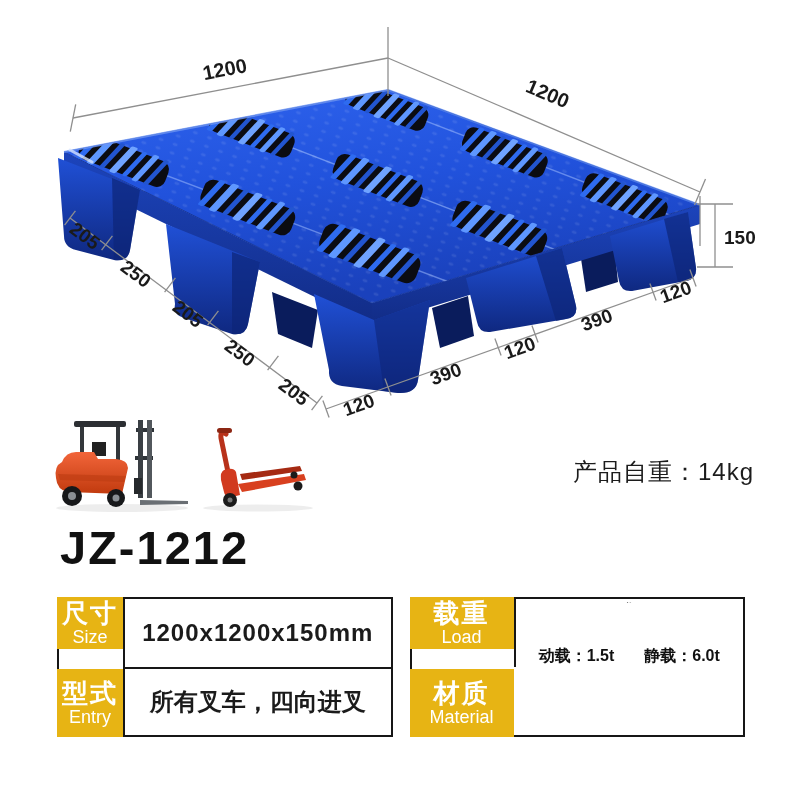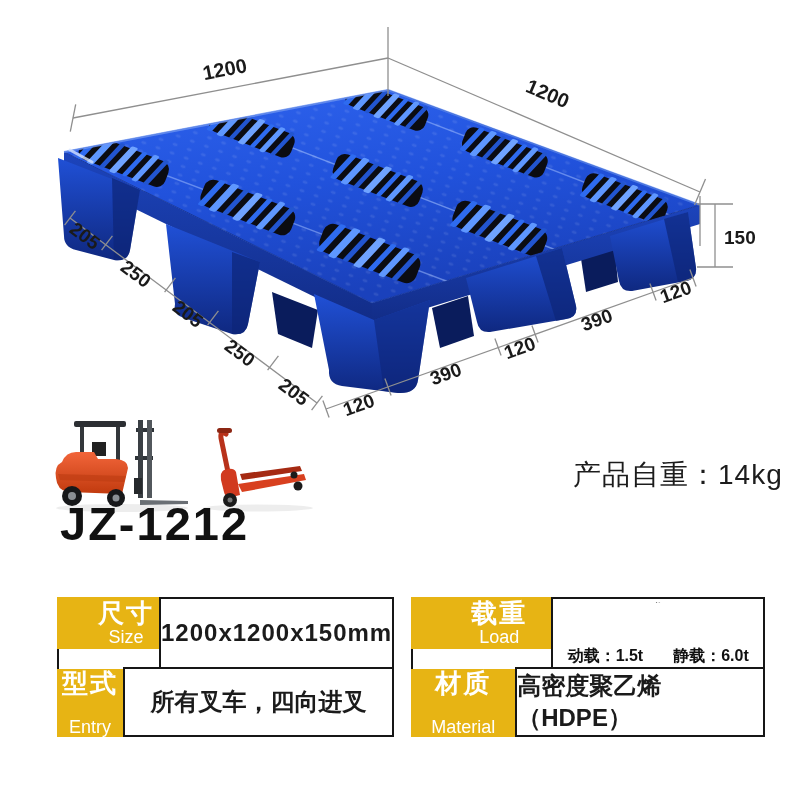--- a/index.html
+++ b/index.html
@@ -1,36 +1,36 @@
 <!DOCTYPE html>
 <html><head>
 <meta charset="utf-8">
 <style>
   html,body{margin:0;padding:0;background:#fff;}
   .stage{position:relative;width:800px;height:800px;background:#fff;overflow:hidden;
          font-family:"Liberation Sans","DejaVu Sans",sans-serif;color:#1c1c1c;}
   svg text{font-family:"Liberation Sans","DejaVu Sans",sans-serif;}
 
-  .weight-note{position:absolute;top:456px;left:573px;font-size:28px;color:#1c1c1c;
+  .weight-note{position:absolute;top:456px;left:573px;font-size:24px;color:#1c1c1c;
                white-space:nowrap;letter-spacing:1px;}
 
-  .title-row{position:absolute;top:496px;left:60px;display:flex;align-items:flex-end;}
+  .title-row{position:absolute;top:520px;left:60px;display:flex;align-items:flex-end;}
   .title-model{font-size:47px;font-weight:700;letter-spacing:2px;color:#111;}
   .title-name{font-size:30px;font-weight:600;margin-left:22px;color:#151515;letter-spacing:1px;}
 
   .spec-table{position:absolute;top:597px;left:57px;width:688px;height:140px;
               display:flex;gap:17px;}
   .specblock{flex:1;border:2px solid #161616;background:#fff;display:flex;flex-direction:column;box-sizing:border-box;}
   .specrow{flex:1;display:flex;min-height:0;}
   .speclabel{width:66px;flex:none;margin-left:-2px;background:#E7B414;color:#fff;
              display:flex;flex-direction:column;justify-content:center;align-items:center;
              line-height:1.08;z-index:2;}
   .specblock-right .speclabel{width:104px;}
-  .specrow:first-child .speclabel{margin-top:-2px;margin-bottom:18px;padding-left:36px;}
-  .specrow:last-child  .speclabel{margin-top:2px;margin-bottom:-2px;justify-content:space-between;}
+  .specrow:first-child .speclabel{margin-top:-2px;margin-bottom:18px;}
+  .specrow:last-child  .speclabel{margin-top:2px;margin-bottom:-2px;}
   .speclabel .cn{font-size:26px;font-weight:700;letter-spacing:2px;}
   .speclabel .en{font-size:18px;font-weight:400;margin-top:1px;}
   .specvalue{flex:1;border-left:2px solid #161616;display:flex;align-items:center;justify-content:center;
              font-size:24px;font-weight:600;color:#1b1b1b;background:#fff;min-width:0;}
   .specrow:last-child .specvalue{border-top:2px solid #161616;}
   .specvalue.size-value{letter-spacing:1px;}
   .load-cell{flex-direction:column;justify-content:flex-start;padding-top:3px;gap:44px;}
   .load-captions{display:flex;gap:30px;font-size:16px;font-weight:700;color:#111;margin-top:-1px;}
 </style>
 </head>
@@ -256,18 +256,17 @@
             <span>动载：1.5t</span>
             <span>静载：6.0t</span>
           </div>
         </div>
       </div>
       <div class="specrow">
         <div class="speclabel">
           <span class="cn">材质</span>
           <span class="en">Material</span>
         </div>
-        <div class="specvalue">高密度聚乙烯（HDPE）</div>
       </div>
     </div>
 
   </div>
 </div>
 
 </body></html>

